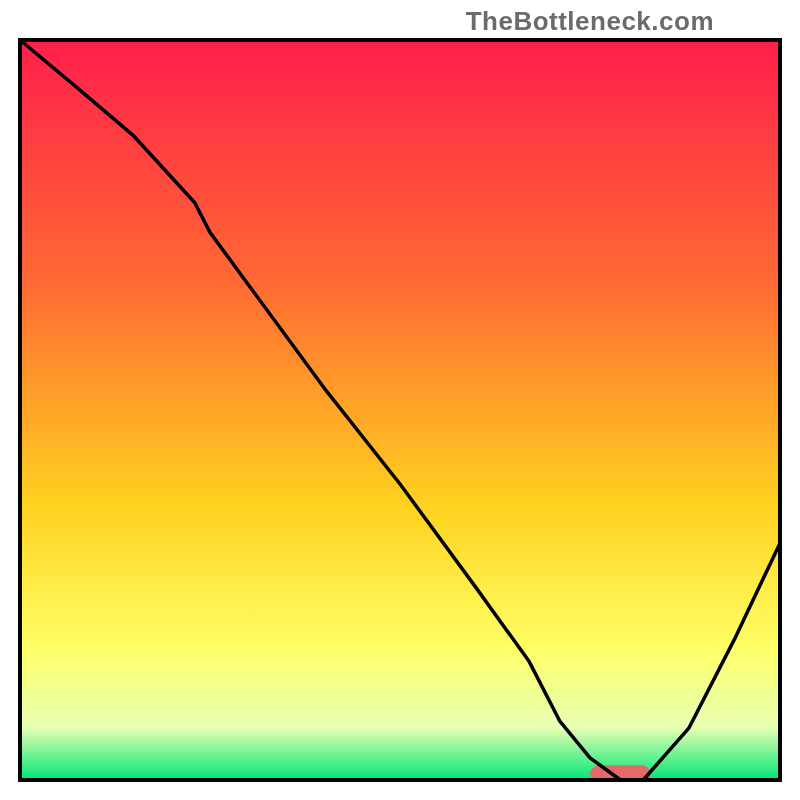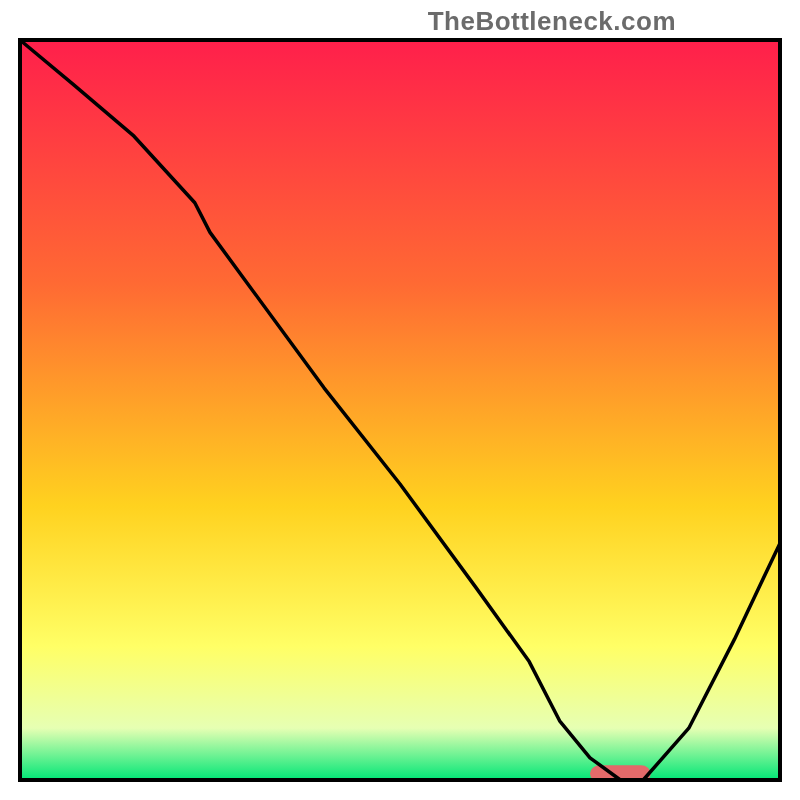--- a/index.html
+++ b/index.html
@@ -8,20 +8,21 @@
     width: 800px;
     height: 800px;
     background: #ffffff;
     overflow: hidden;
     font-family: Arial, Helvetica, sans-serif;
   }
   .stage {
     position: relative;
     width: 692px;
     height: 800px;
+    padding-left: 38px;
   }
   .watermark {
     position: absolute;
     top: 6px;
     right: 16px;
     font-size: 26px;
     font-weight: 600;
     color: #6b6b6b;
     letter-spacing: 0.5px;
     user-select: none;

